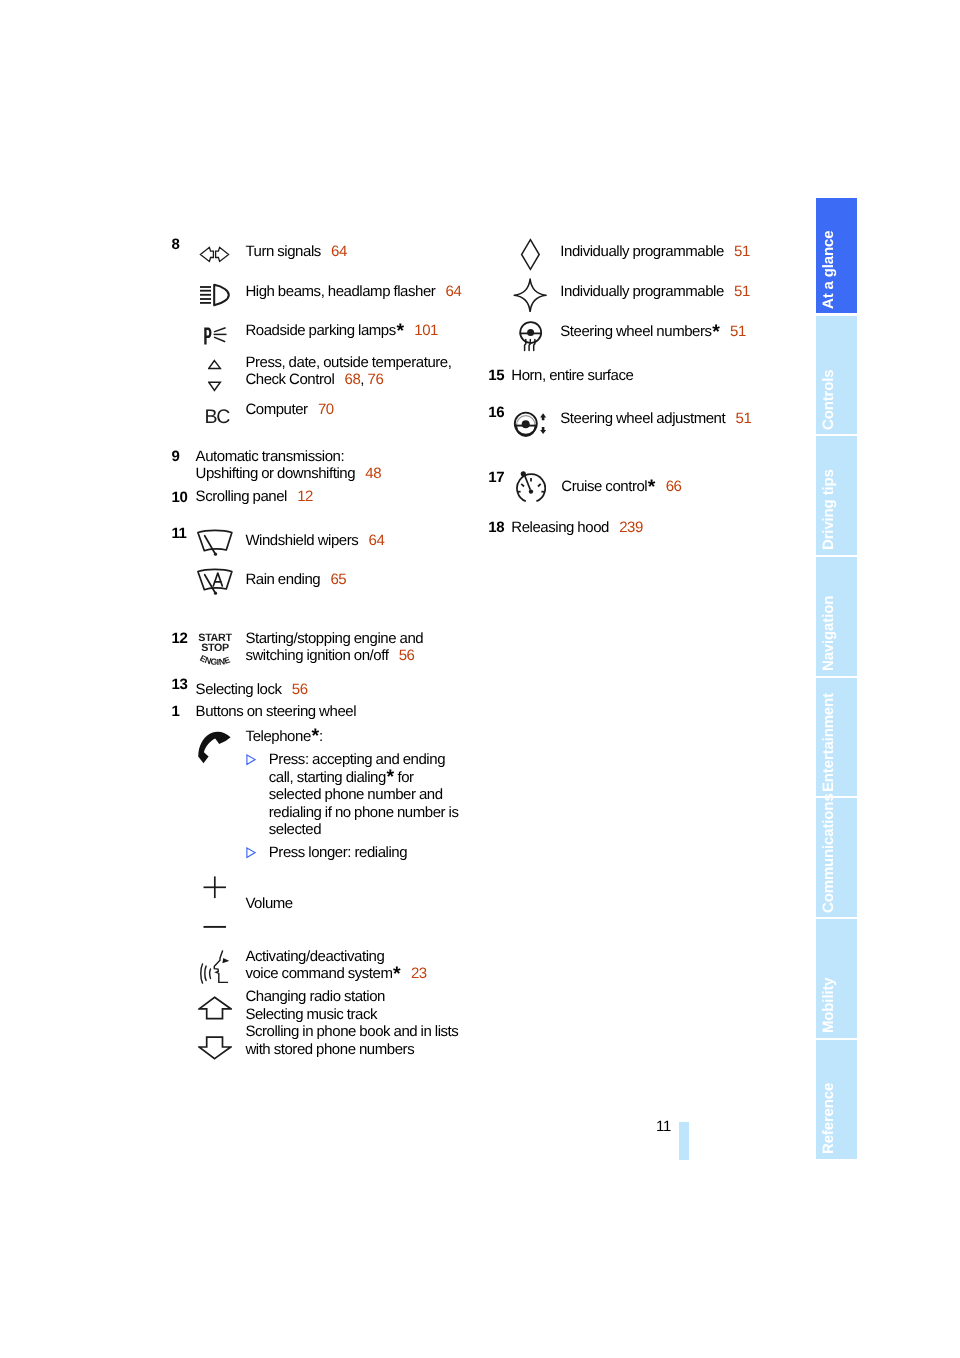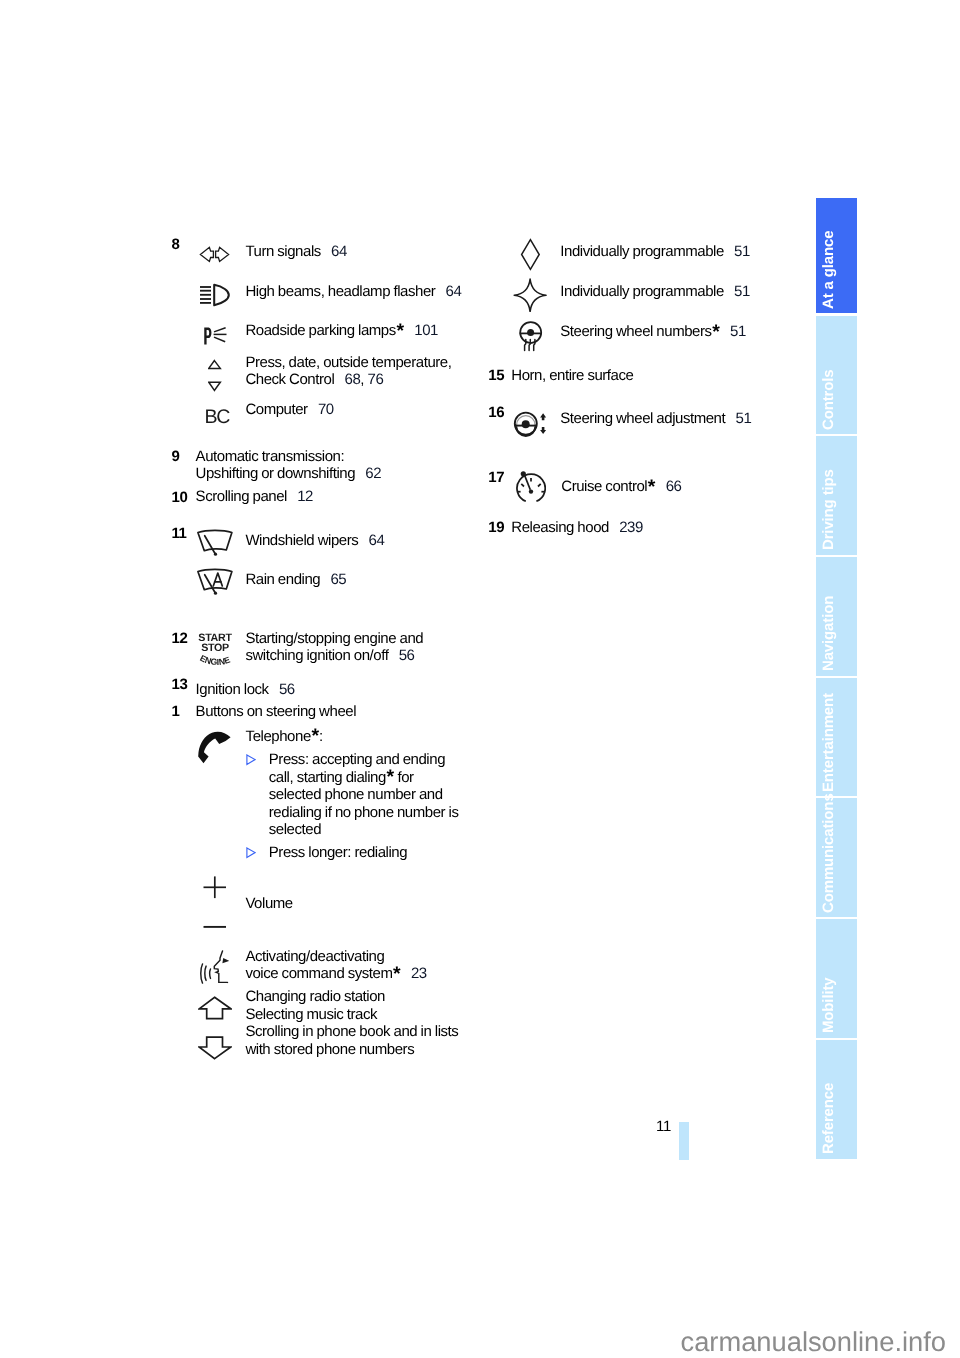--- a/index.html
+++ b/index.html
@@ -5,21 +5,21 @@
   html,body{margin:0;padding:0;background:#fff;}
   body{width:960px;height:1358px;font-family:"Liberation Sans",sans-serif;
        -webkit-font-smoothing:antialiased;text-rendering:geometricPrecision;}
   .page{position:relative;width:960px;height:1358px;overflow:hidden;background:#fff;}
 
   
   .num{position:absolute;font-weight:bold;font-size:15px;line-height:16.8px;color:#000;
        letter-spacing:-0.45px;}
   .lbl{position:absolute;font-size:15px;line-height:16.8px;color:#000;white-space:pre;
        letter-spacing:-0.45px;word-spacing:-0.3px;}
-  .ref{color:#0f172a;}
+  .ref{color:#c2410c;}
   .star{font-weight:bold;font-size:19.5px;line-height:0;letter-spacing:0;vertical-align:baseline;position:relative;top:1.8px;margin-left:0.6px;}
   .icn{position:absolute;}
   .icn svg{display:block;}
 
   
   .tabs{position:absolute;left:816px;top:198px;width:41px;}
   .tab{position:relative;width:41px;background:#BFE5FC;margin-bottom:2.15px;}
   .tab.active{background:#3C6BF5;}
   .tab span{position:absolute;left:20px;bottom:4.5px;transform-origin:left bottom;
             transform:rotate(-90deg);white-space:nowrap;color:#fff;
@@ -89,21 +89,21 @@
 
   <span class="icn" style="left:204px;top:406px">
     <svg width="26" height="20" viewBox="0 0 26 20">
         <text x="0.4" y="16.8" font-family="Liberation Sans, sans-serif" font-size="19.6" fill="#1b1b1b" letter-spacing="-1.1">BC</text>
       </svg>
   </span>
   <div class="lbl" style="left:245.4px;top:402px"><span>Computer</span><span class="ref">   <span>70</span></span></div>
 
   <div class="num" style="left:171.5px;top:449.4px">9</div>
   <div class="lbl" style="left:195.6px;top:449.4px"><span>Automatic transmission:</span></div>
-  <div class="lbl" style="left:195.6px;top:466.2px"><span>Upshifting or downshifting</span><span class="ref">   <span>62</span></span></div>
+  <div class="lbl" style="left:195.6px;top:466.2px"><span>Upshifting or downshifting</span><span class="ref">   <span>48</span></span></div>
 
   <div class="num" style="left:171.5px;top:490px">10</div>
   <div class="lbl" style="left:195.6px;top:489.2px"><span>Scrolling panel</span><span class="ref">   <span>12</span></span></div>
 
   <div class="num" style="left:171.5px;top:525.8px">11</div>
   <span class="icn" style="left:196px;top:528px">
     <svg width="38" height="29" viewBox="0 0 38 29">
         <g fill="none" stroke="#1b1b1b" stroke-width="1.7" stroke-linejoin="round" stroke-linecap="round">
       <path d="M1.9 4.5 C10.5 1.7 27.5 1.7 35.9 4.5 L30.3 22.0 C24.0 20.3 14.5 20.3 8.3 22.7 Z"></path>
       <path d="M8.7 7.7 L19.3 26.0"></path>
@@ -136,21 +136,21 @@
             <path id="engarc" d="M1.2 29.8 A 34 34 0 0 0 33.4 31.8"></path>
           </defs>
       <text font-size="8.7" letter-spacing="-0.15"><textPath href="#engarc" startOffset="0.5%">ENGINE</textPath></text>
       </g>
     </svg>
   </span>
   <div class="lbl" style="left:245.4px;top:631px"><span>Starting/stopping engine and</span></div>
   <div class="lbl" style="left:245.4px;top:647.8px"><span>switching ignition on/off</span><span class="ref">   <span>56</span></span></div>
 
   <div class="num" style="left:171.5px;top:677px">13</div>
-  <div class="lbl" style="left:195.6px;top:682px"><span>Ignition lock</span><span class="ref">   <span>56</span></span></div>
+  <div class="lbl" style="left:195.6px;top:682px"><span>Selecting lock</span><span class="ref">   <span>56</span></span></div>
 
   <div class="num" style="left:171.5px;top:704.1px">1</div>
   <div class="lbl" style="left:195.6px;top:704.1px"><span>Buttons on steering wheel</span></div>
 
   <span class="icn" style="left:198px;top:731px">
     <svg width="33" height="33" viewBox="0 0 33 33">
       <path d="M32.6 6.3 C27.4 1.0 20.3 -0.7 14.0 1.7 C6.7 4.5 1.6 12.4 0.5 21.2 L0.2 25.6 L5.5 32.3 L10.6 25.5 L5.9 21.3 C7.4 15.6 11.8 10.1 17.2 7.6 L21.2 12.9 L27.6 10.0 Z" fill="#111"></path>
     </svg>
   </span>
   <div class="lbl" style="left:245.6px;top:728.6px"><span>Telephone</span><b class="star">*</b><span>:</span></div>
@@ -278,21 +278,21 @@
       <path d="M5.3 12.9 L8.0 15.5"></path>
           <path d="M24.7 12.9 L22.0 15.5"></path>
       <path d="M8.2 3.2 L14.3 18.8"></path>
         </g>
       <circle cx="15.0" cy="20.6" r="2.2" fill="#1b1b1b"></circle>
       <circle cx="7.3" cy="2.8" r="2.6" fill="#1b1b1b"></circle>
       </svg>
   </span>
   <div class="lbl" style="left:561.3px;top:478.8px"><span>Cruise control</span><b class="star">*</b><span class="ref">   <span>66</span></span></div>
 
-  <div class="num" style="left:488.3px;top:520.4px">19</div>
+  <div class="num" style="left:488.3px;top:520.4px">18</div>
   <div class="lbl" style="left:511.3px;top:520.4px"><span>Releasing hood</span><span class="ref">   <span>239</span></span></div>
 
   <div class="tabs">
     <div class="tab active" style="height:115.4px">
         <span>At a glance</span>
       </div>
     <div class="tab" style="height:118.6px">
         <span>Controls</span>
       </div>
     <div class="tab" style="height:118.6px">
@@ -310,14 +310,13 @@
     <div class="tab" style="height:118.6px">
         <span>Mobility</span>
       </div>
     <div class="tab" style="height:118.6px">
         <span>Reference</span>
       </div>
   </div>
 
   <div class="pagenum" style="left:656px;top:1119px">11</div>
   <div class="pagebar" style="left:678.9px;top:1122px;width:10.2px;height:37.7px"></div>
-  <div class="watermark" style="left:680.5px;top:1325.5px">carmanualsonline.info</div>
 </div>
 
 </body></html>

